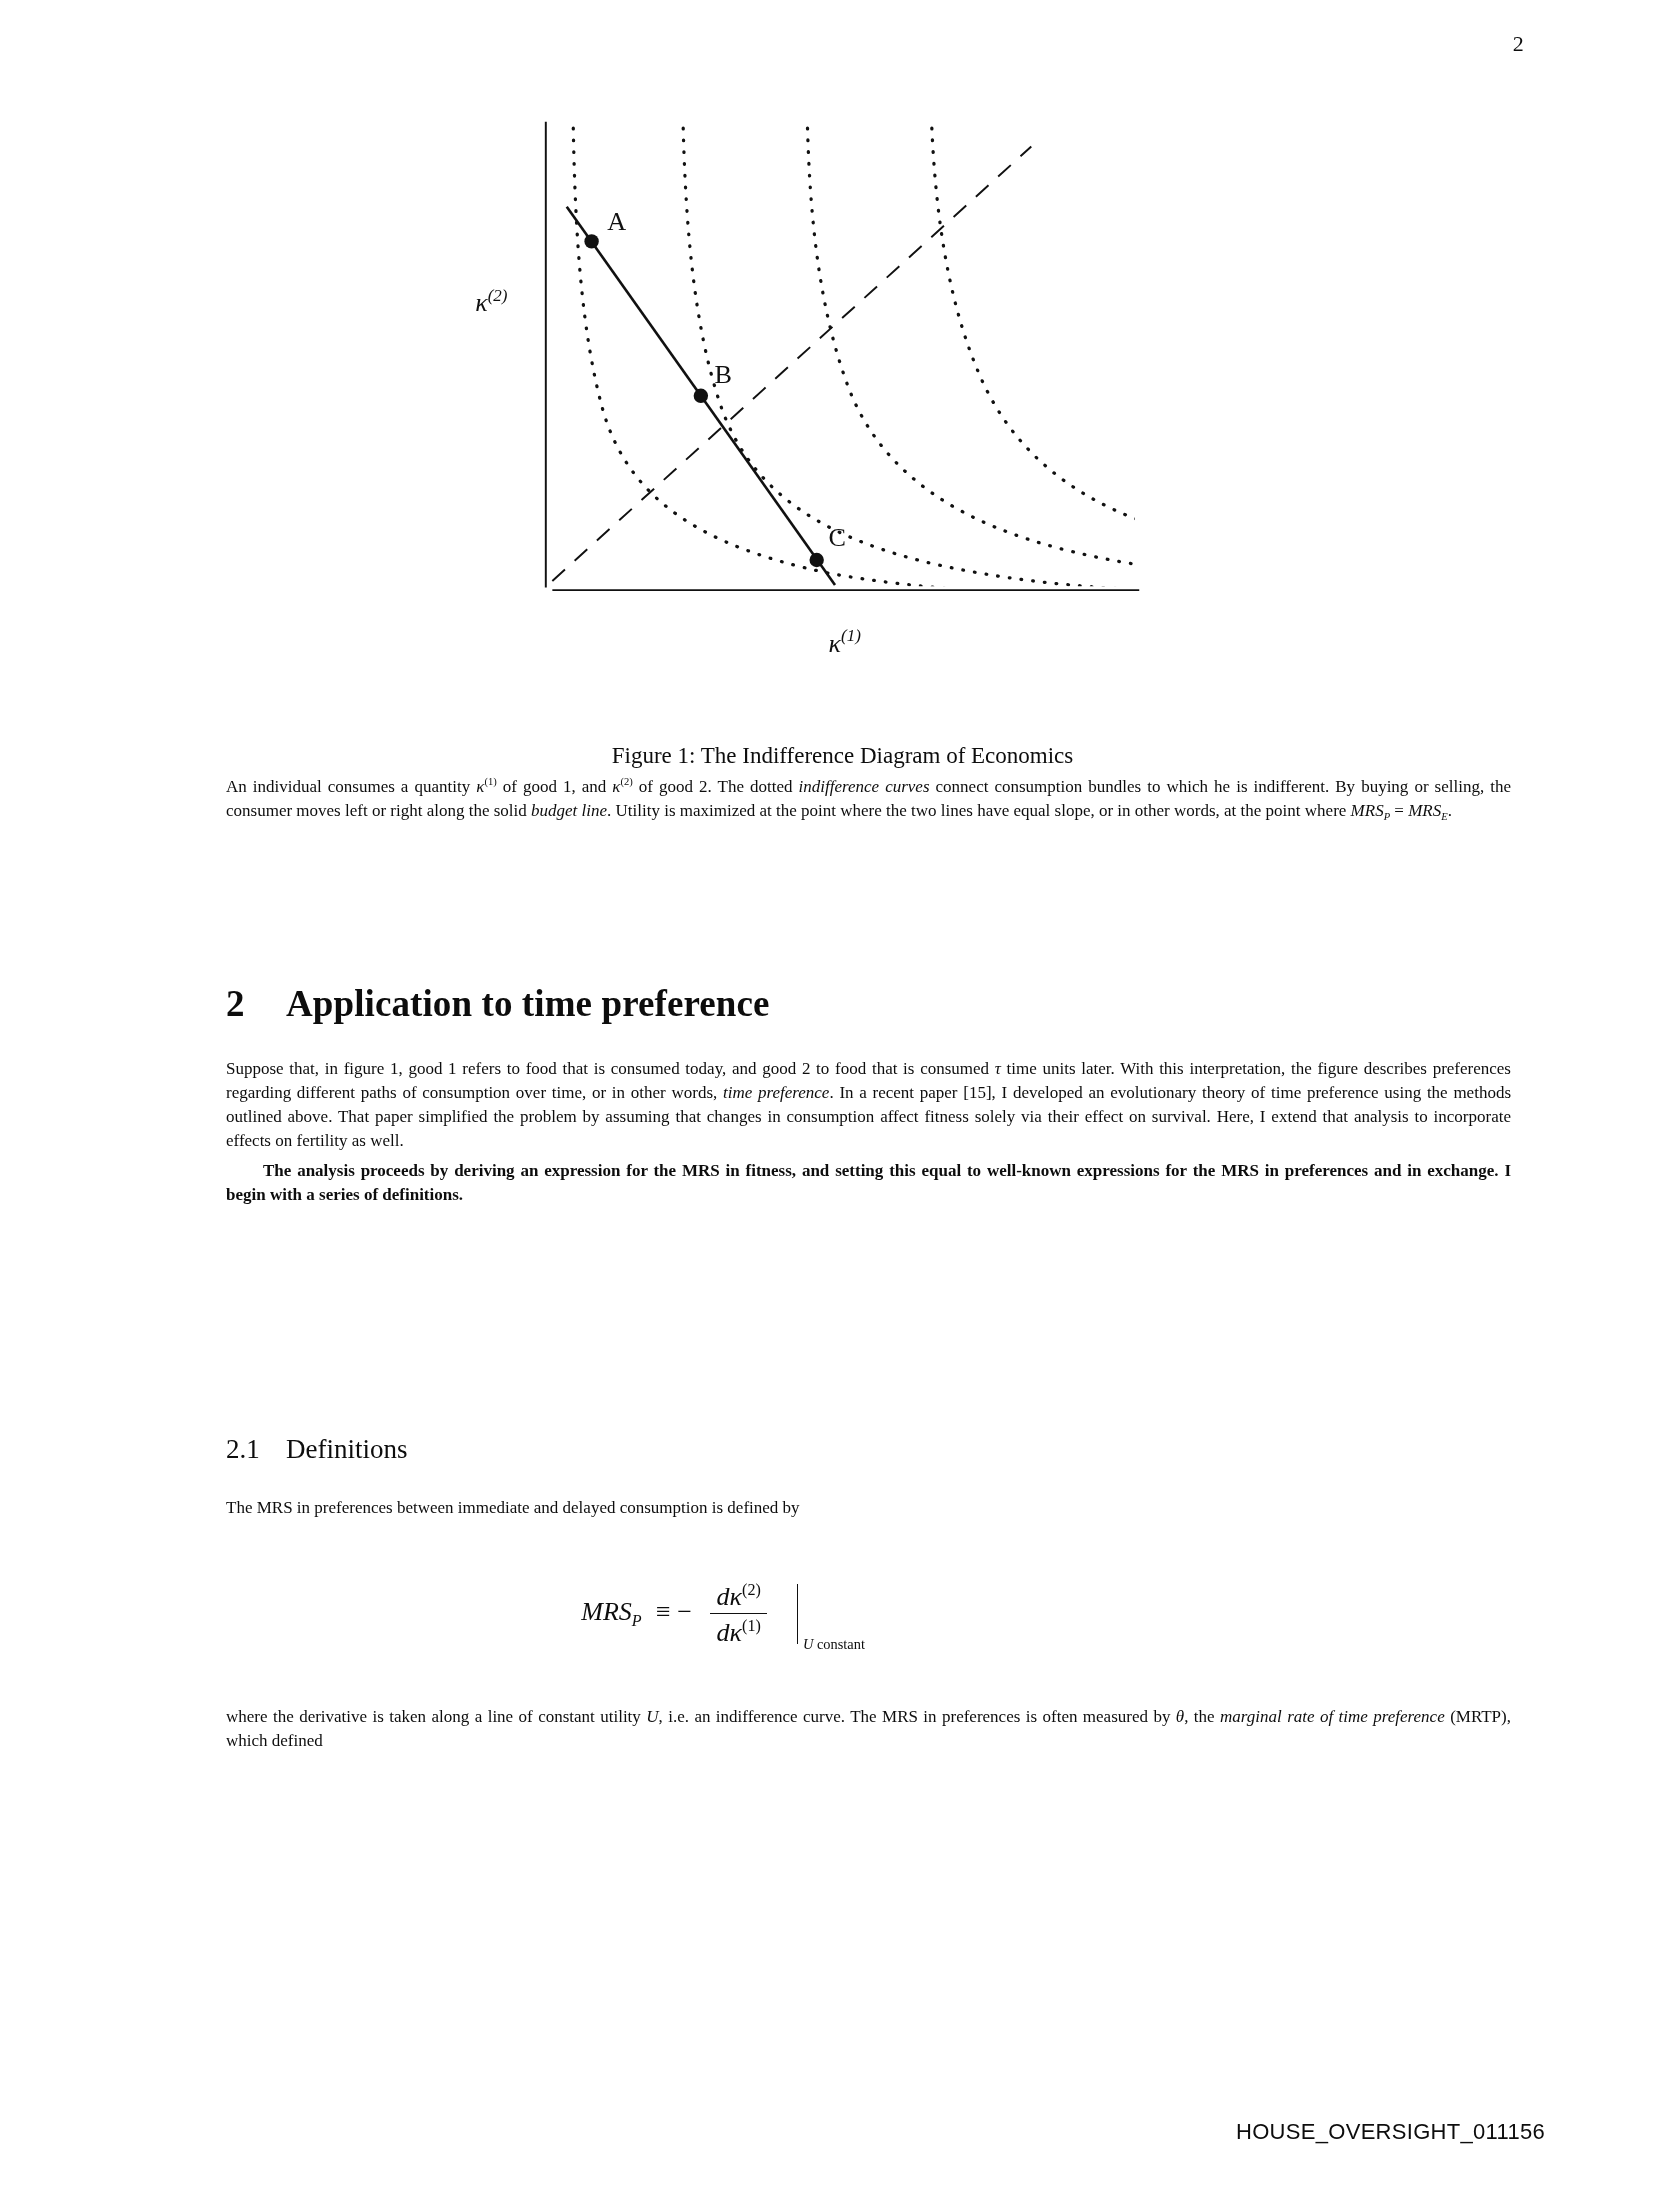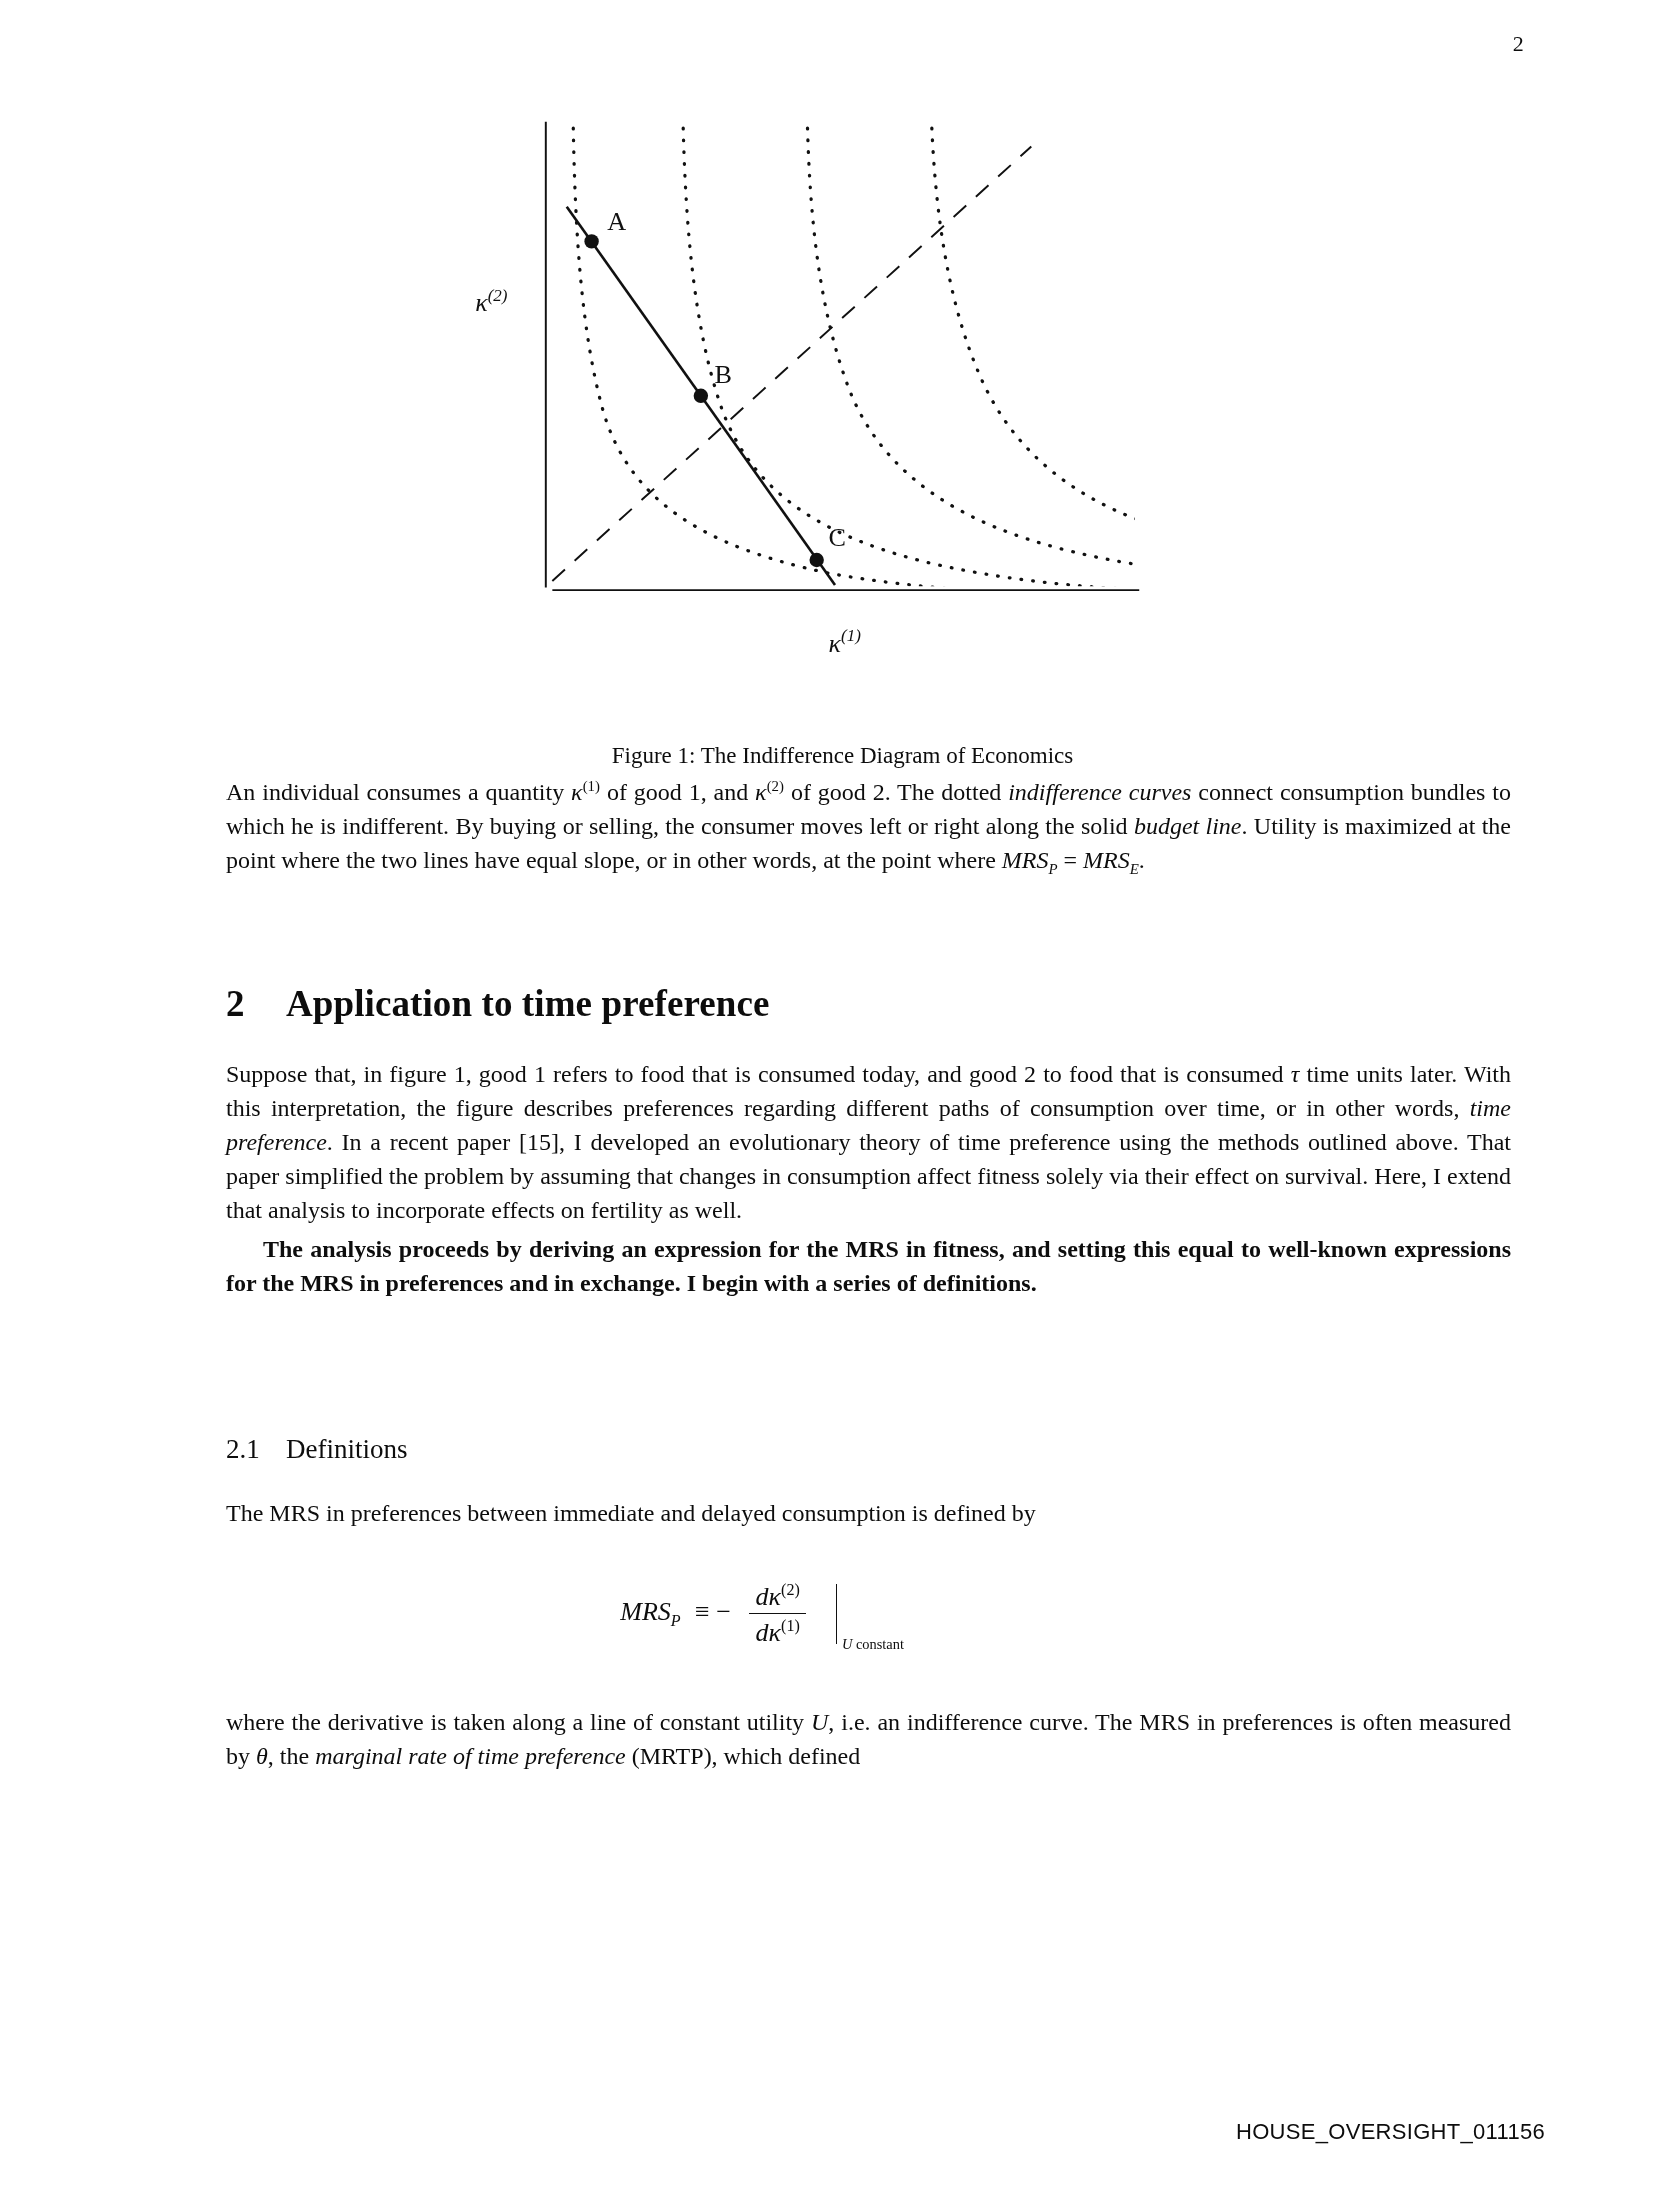--- a/index.html
+++ b/index.html
@@ -50,21 +50,21 @@
   }
 
   .body-col {
     position: absolute;
     left: 226px;
     width: 1285px;
   }
   p.just {
     margin: 0;
     text-align: justify;
-    font-size: 24px;
+    font-size: 17px;
     line-height: 1.42;
     text-justify: inter-word;
   }
   p.just.indent { text-indent: 37px; }
   .ital { font-style: italic; }
 
   h2.section {
     font-size: 37px;
     font-weight: bold;
     margin: 0;
@@ -78,24 +78,23 @@
   .sec-num { display: inline-block; width: 60px; }
   .sub-num { display: inline-block; width: 60px; }
 
   
   .math { font-style: italic; font-family: "Liberation Serif", serif; }
   sup.mi { font-size: 0.62em; vertical-align: super; font-style: normal; }
   sub.mi { font-size: 0.62em; vertical-align: sub; font-style: italic; }
 
   .equation {
     position: absolute;
-    left: 8px;
+    left: 0;
     width: 1379px;
     text-align: center;
-    padding-left: 31px;
   }
   .eqbox {
     display: inline-block;
     font-size: 26px;
     white-space: nowrap;
   }
   .frac {
     display: inline-block;
     vertical-align: middle;
     text-align: center;

